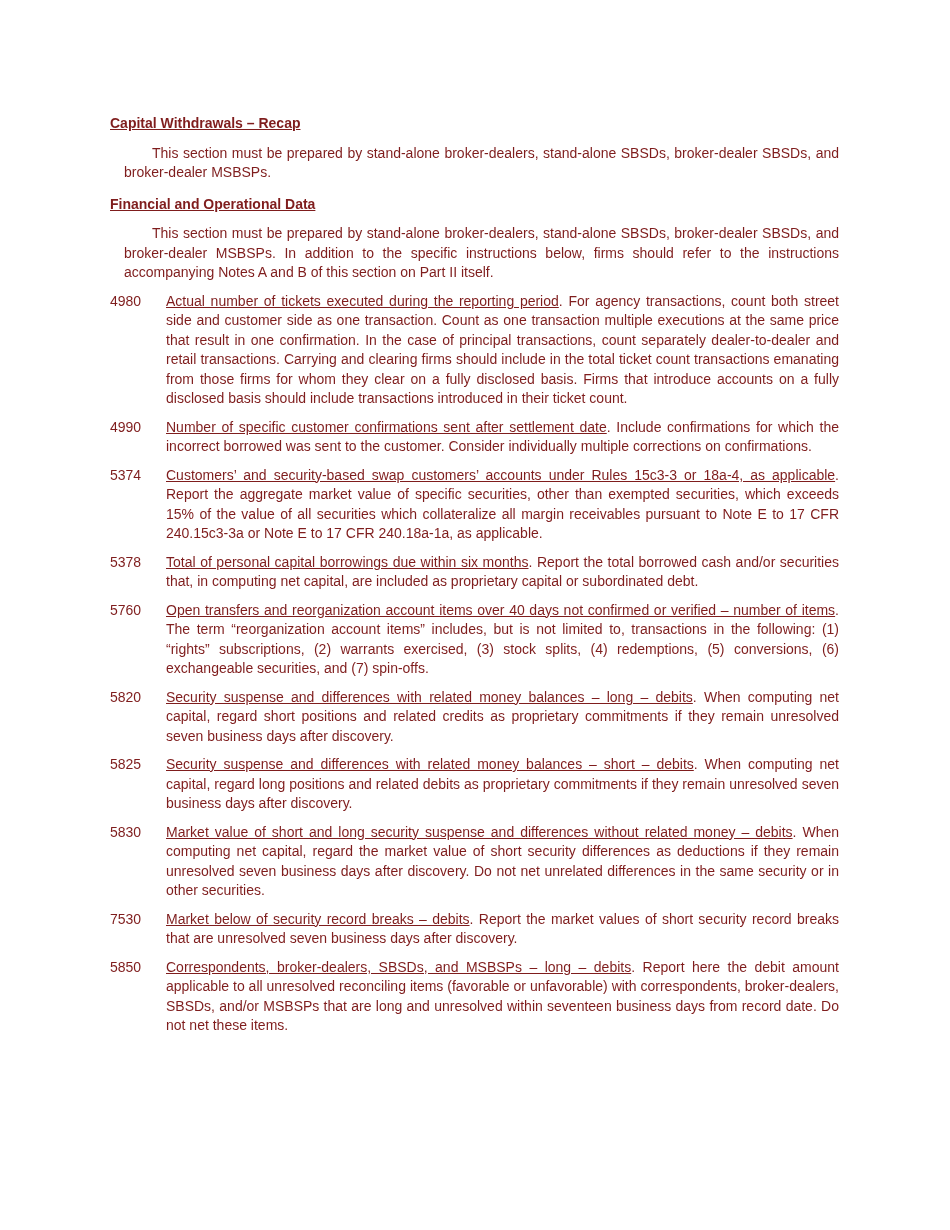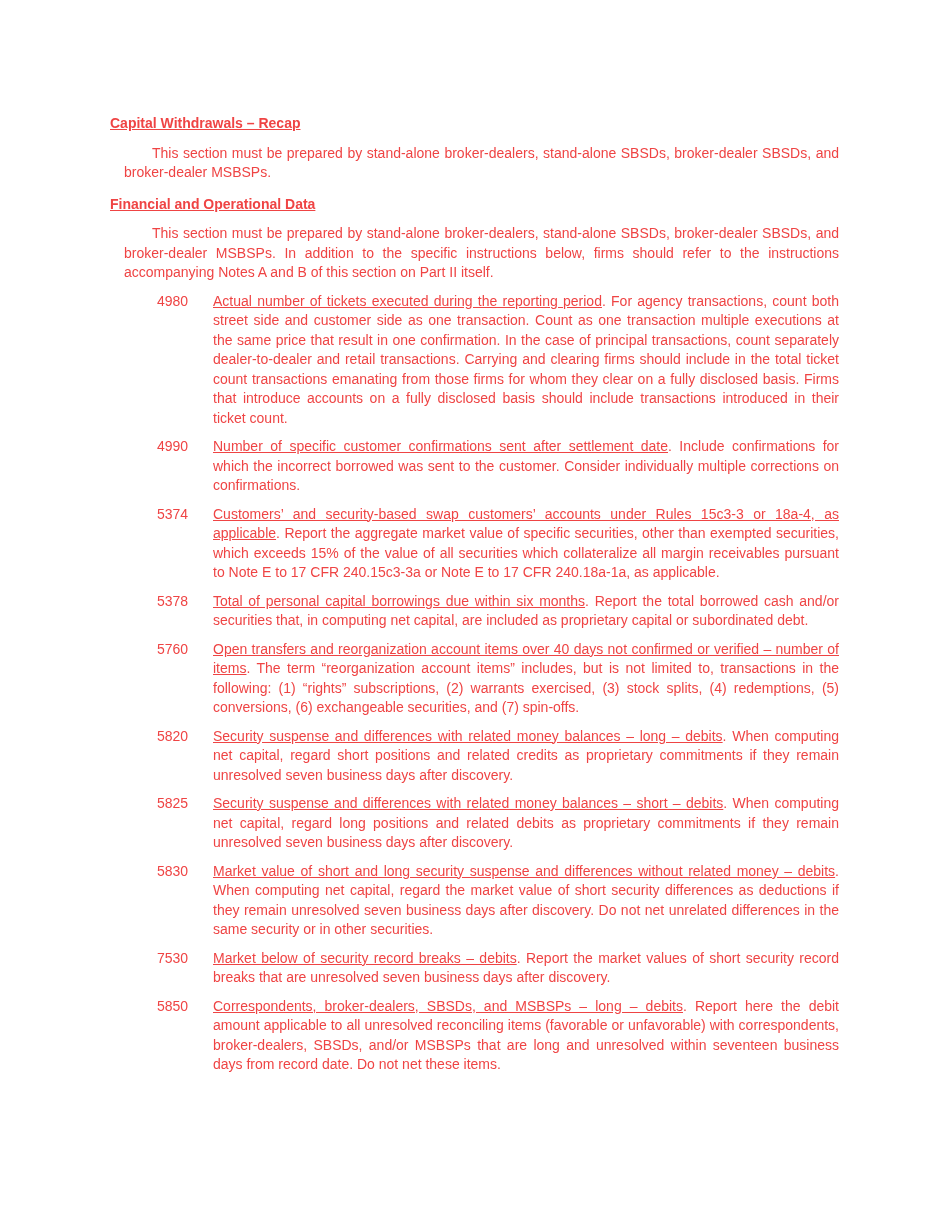--- a/index.html
+++ b/index.html
@@ -6,21 +6,21 @@
   .page {
     position: relative;
     width: 950px;
     height: 1230px;
     background: #ffffff;
     box-sizing: border-box;
     padding: 114px 111px 40px 110px;
     font-family: "Liberation Sans", sans-serif;
     font-size: 14px;
     line-height: 19.5px;
-    color: #ef4444;
+    color: #7f1d1d;
     overflow: hidden;
   }
   .section { margin: 0; }
   .heading {
     font-size: 14px;
     font-weight: bold;
     text-decoration: underline;
     margin: 12px 0 10px 0;
     line-height: 19.5px;
   }
@@ -29,21 +29,20 @@
     margin: 0 0 9px 14px;
     text-align: justify;
     text-indent: 28px;
   }
   .item {
     display: flex;
     margin: 0 0 9px 0;
   }
   .item .code {
     flex: 0 0 56px;
-    margin-left: 47px;
   }
   .item .body {
     flex: 1;
     text-align: justify;
   }
   .item .lead { text-decoration: underline; }
 </style>
 </head>
 <body>
 

